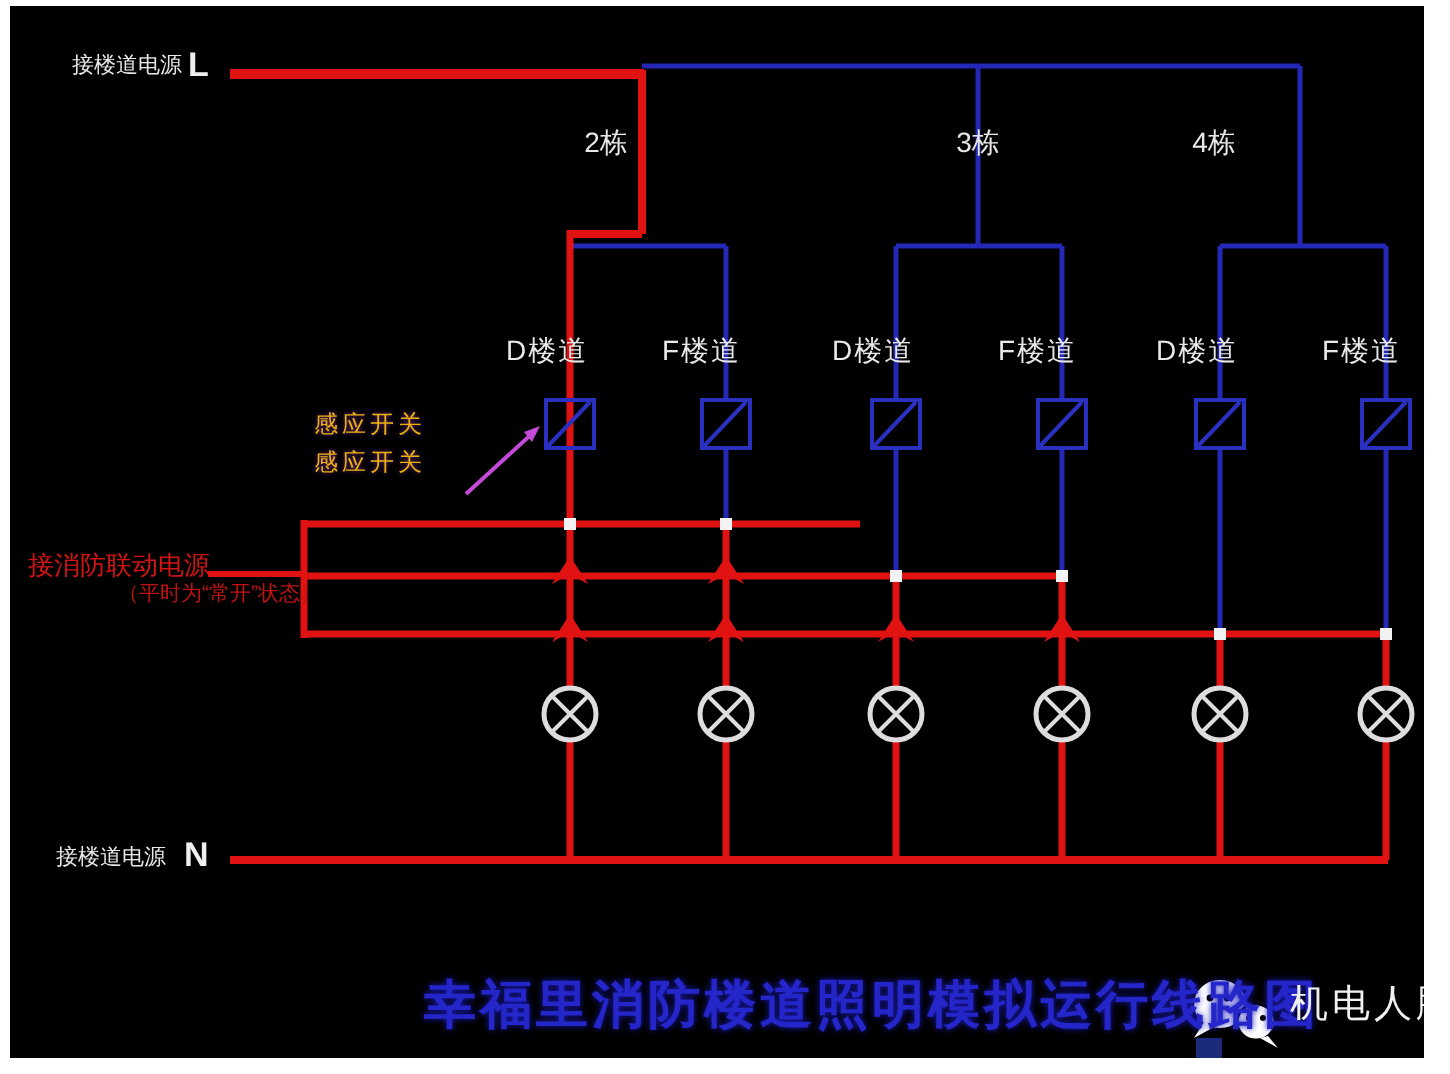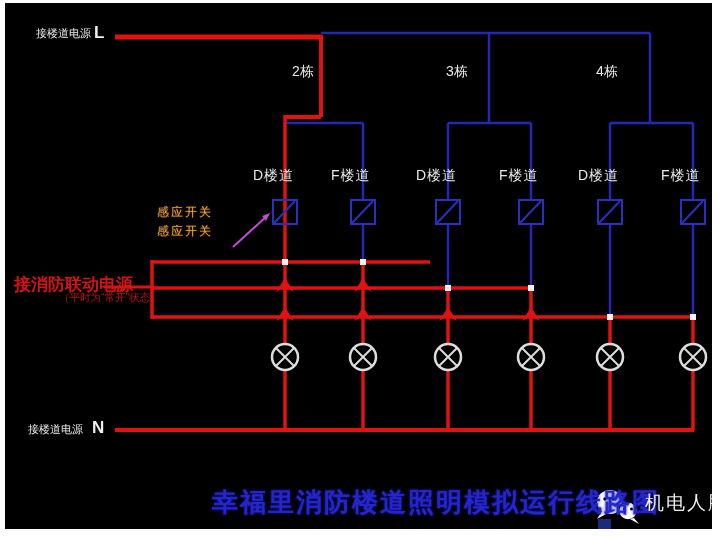--- a/index.html
+++ b/index.html
@@ -14,21 +14,21 @@
   }
   .inner{position:absolute;left:-5px;top:-3px;width:596px;height:537px;}
   svg.wires{position:absolute;left:0;top:0;}
   .lbl{position:absolute;color:#e8e8e8;white-space:nowrap;line-height:1.1;}
   .lbl-small{font-size:11px;}
   .lbl-phase{font-size:17px;font-weight:bold;color:#efefef;}
   .lbl-building{font-size:14px;width:30px;text-align:center;}
   .lbl-corridor{font-size:14px;width:64px;text-align:left;letter-spacing:1px;}
   .lbl-note{font-size:12px;color:#eab308;letter-spacing:2px;font-weight:normal;
             text-shadow:0 0 2px #7d2d9e;}
-  .lbl-fire1{font-size:17px;color:#d41414;font-weight:bold;}
+  .lbl-fire1{font-size:13px;color:#d41414;font-weight:normal;}
   .lbl-fire2{font-size:10.5px;color:#c01212;}
   .lbl-title{font-size:26px;font-weight:bold;color:#2526c9;letter-spacing:2px;
              text-shadow:0 0 3px #1b1bbf;}
   .lbl-watermark{font-size:19px;color:#f0f0f0;letter-spacing:2px;}
 </style>
 </head>
 <body>
 
 <div class="canvas">
   <div class="inner">
@@ -147,21 +147,21 @@
         <circle cx="624.5" cy="509" r="1.5" fill="#000000"></circle>
         <circle cx="631.5" cy="509" r="1.5" fill="#000000"></circle>
         <rect x="598" y="519" width="13" height="16" fill="#1b2a7a"></rect>
       </g>
     </svg>
 
     <div class="lbl lbl-small" style="left:36px;top:27px;">接楼道电源</div>
     <div class="lbl lbl-phase" style="left:94px;top:24px;">L</div>
 
     <div class="lbl lbl-building" style="left:288px;top:64px;">2栋</div>
-    <div class="lbl lbl-building" style="left:442px;top:64px;">3栋</div>
+    <div class="lbl lbl-building" style="left:474px;top:64px;">3栋</div>
     <div class="lbl lbl-building" style="left:592px;top:64px;">4栋</div>
 
     <div class="lbl lbl-corridor" style="left:253px;top:168px;">D楼道</div>
     <div class="lbl lbl-corridor" style="left:331px;top:168px;">F楼道</div>
     <div class="lbl lbl-corridor" style="left:416px;top:168px;">D楼道</div>
     <div class="lbl lbl-corridor" style="left:499px;top:168px;">F楼道</div>
     <div class="lbl lbl-corridor" style="left:578px;top:168px;">D楼道</div>
     <div class="lbl lbl-corridor" style="left:661px;top:168px;">F楼道</div>
 
     <div class="lbl lbl-note" style="left:157px;top:206px;">感应开关</div>

